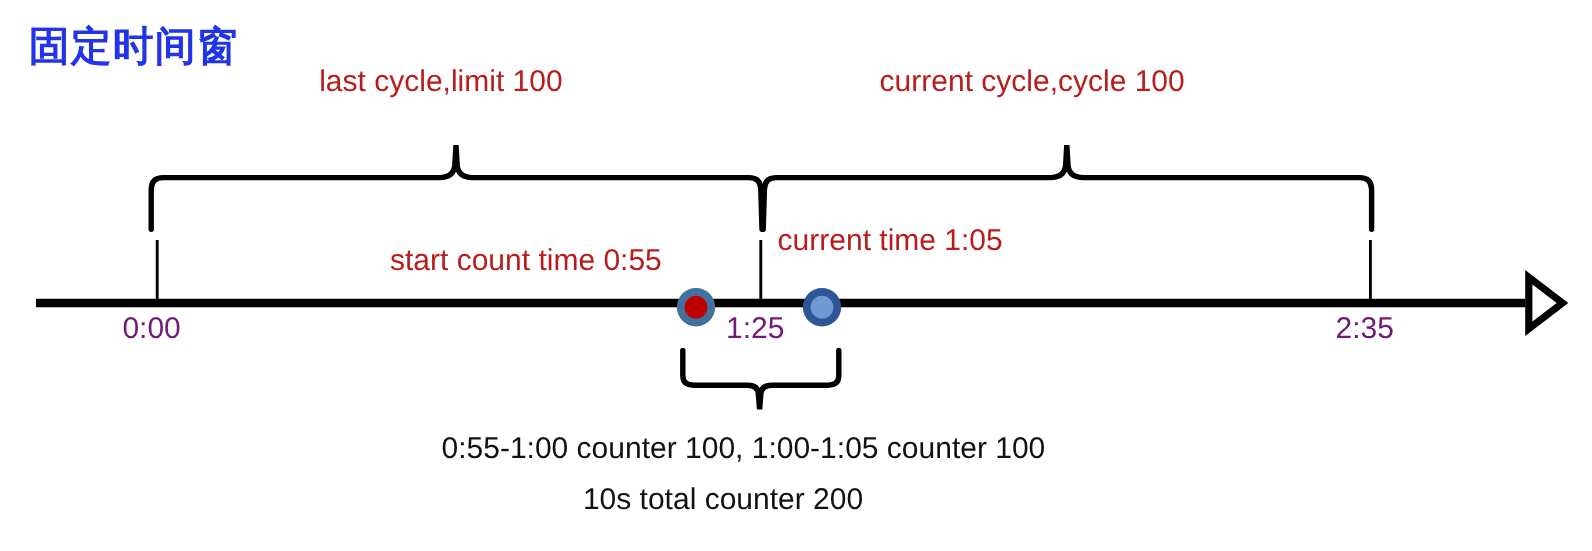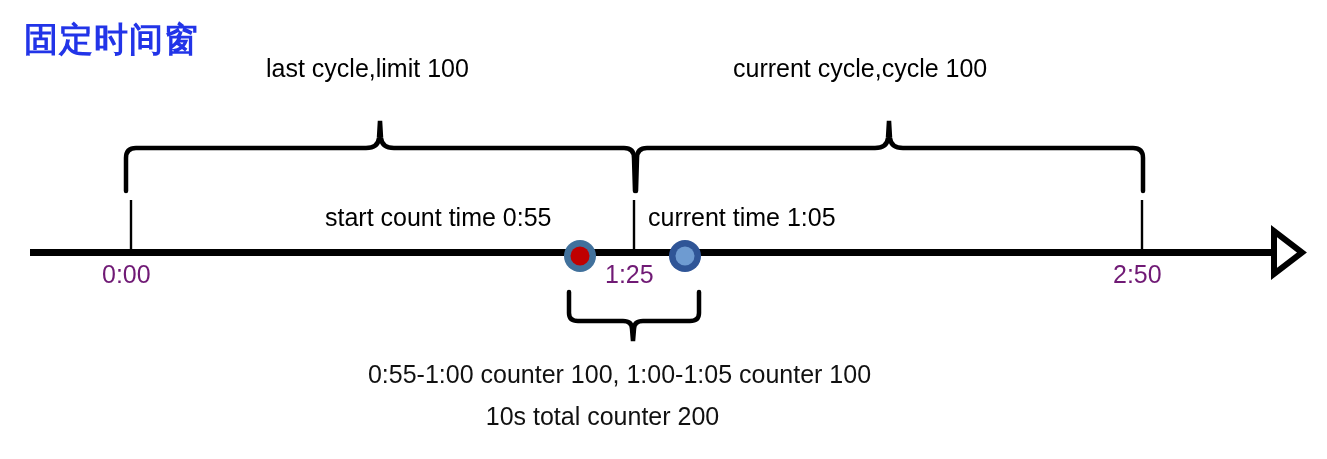--- a/index.html
+++ b/index.html
@@ -29,28 +29,28 @@
     color: #2234e8;
     letter-spacing: 1px;
     white-space: nowrap;
     line-height: 1;
     text-align: center;
   }
 
   
   .label {
     font-size: 25px;
-    color: #000000;
+    color: #b91c1c;
     white-space: nowrap;
     line-height: 1;
   }
   .label-cycle-last   { left: 266px; top: 56px; }
   .label-cycle-cur    { left: 733px; top: 56px; }
   .label-start-count  { left: 325px; top: 205px; }
-  .label-current-time { left: 648px; top: 205px; }
+  .label-current-time { left: 648px; top: 188px; }
 
   .tick-label {
     font-size: 25px;
     color: #701a75;
     white-space: nowrap;
     line-height: 1;
   }
   .tick-000 { left: 102px; top: 262px; }
   .tick-100 { left: 605px; top: 262px; }
   .tick-200 { left: 1113px; top: 262px; }
@@ -143,19 +143,19 @@
   <div class="abs label label-cycle-cur">current cycle,cycle 100</div>
 
   <div class="abs label label-start-count">start count time 0:55</div>
 
   <div class="abs label label-current-time">current time 1:05</div>
 
   <div class="abs tick-label tick-000">0:00</div>
 
   <div class="abs tick-label tick-100">1:25</div>
 
-  <div class="abs tick-label tick-200">2:50</div>
+  <div class="abs tick-label tick-200">2:35</div>
 
   <div class="abs caption caption-1">0:55-1:00 counter 100, 1:00-1:05 counter 100</div>
 
   <div class="abs caption caption-2">10s total counter 200</div>
 
 </div>
 
 </body></html>

